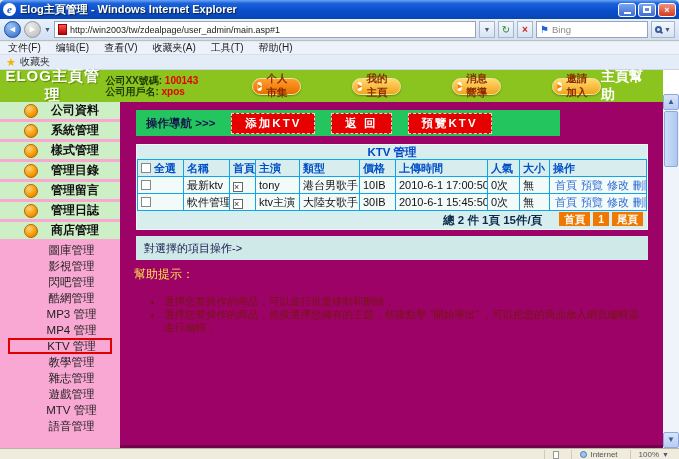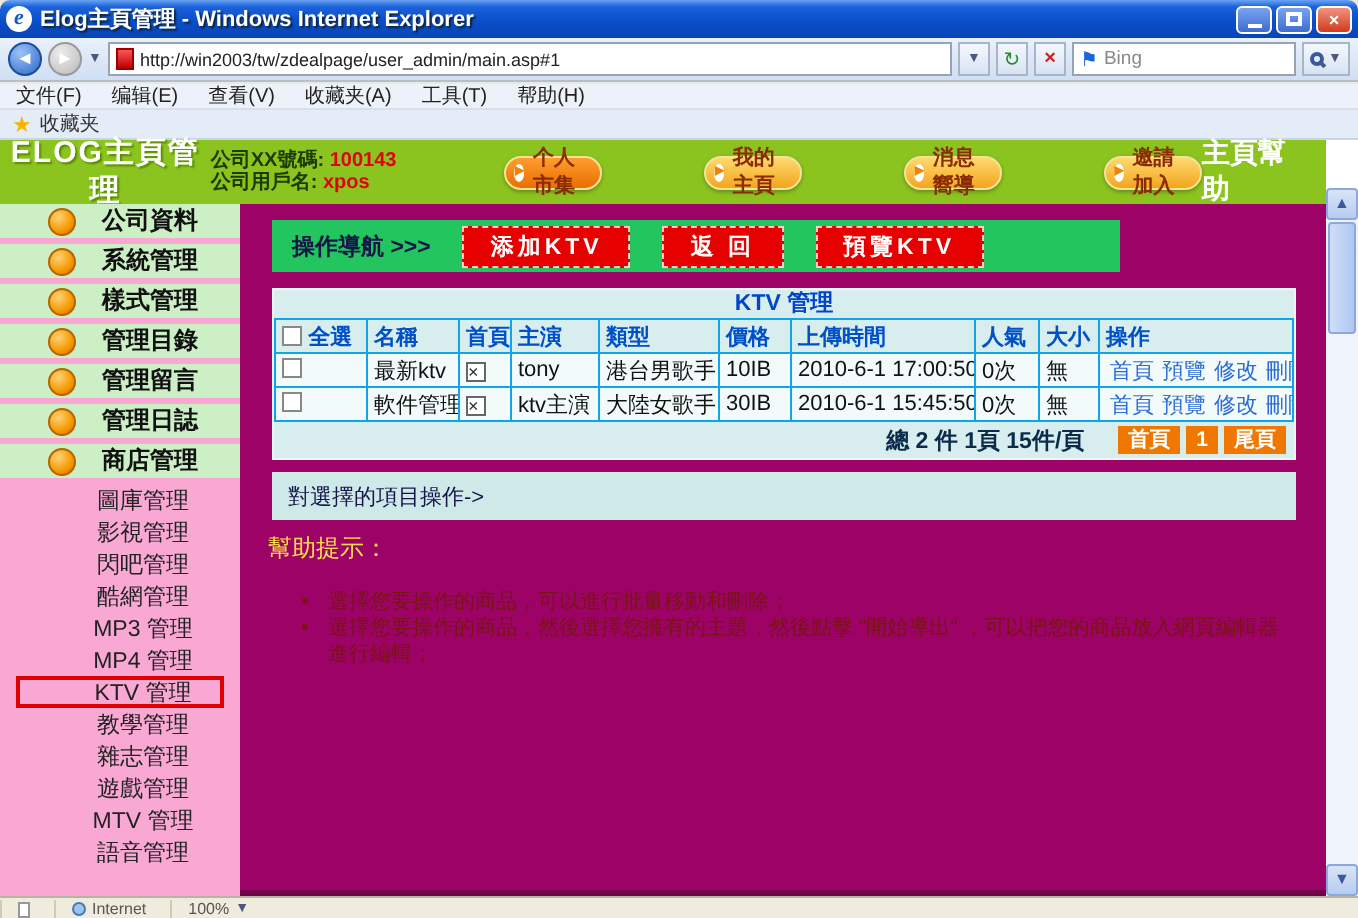--- a/index.html
+++ b/index.html
@@ -115,21 +115,21 @@
   .vscroll { position:absolute; left:663px; top:0; width:16px; height:346px; background:#fff; display:flex; flex-direction:column; }
   .vscroll { top:0; height:378px; }
   .sb-gap { height:24px; background:#fff; }
   .sb-btn { height:16px; background:linear-gradient(#d8e4f8,#b8ccf0); border:1px solid #8ca8dc; border-radius:2px;
     color:#3a5a9c; font-size:8px; line-height:14px; text-align:center; }
   .sb-track { flex:1; background:#eff4fb; display:flex; flex-direction:column; }
   .sb-thumb { height:56px; margin:1px; background:linear-gradient(90deg,#cedef8,#afc8f0); border:1px solid #8ca8dc; border-radius:2px; }
 
   
   .statusbar { position:absolute; left:0; top:448px; width:679px; height:11px; background:#efebdd; border-top:1px solid #b8b4a4;
-    display:flex; align-items:flex-start; gap:12px; padding:1px 10px 0 0; font-size:8px; color:#555; }
+    display:flex; align-items:flex-start; justify-content:flex-end; gap:12px; padding:1px 10px 0 0; font-size:8px; color:#555; }
   .seg { display:flex; align-items:center; gap:3px; border-left:1px solid #cfcab8; padding-left:8px; height:9px; }
   .globe { width:7px; height:7px; border-radius:50%; border:1px solid #4a7ab0; background:#9cc4ec; }
   .pageic { width:6px; height:8px; background:#fff; border:1px solid #999; }
 </style>
 </head>
 <body>
 
 <div id="win">
 
   <div class="titlebar">

